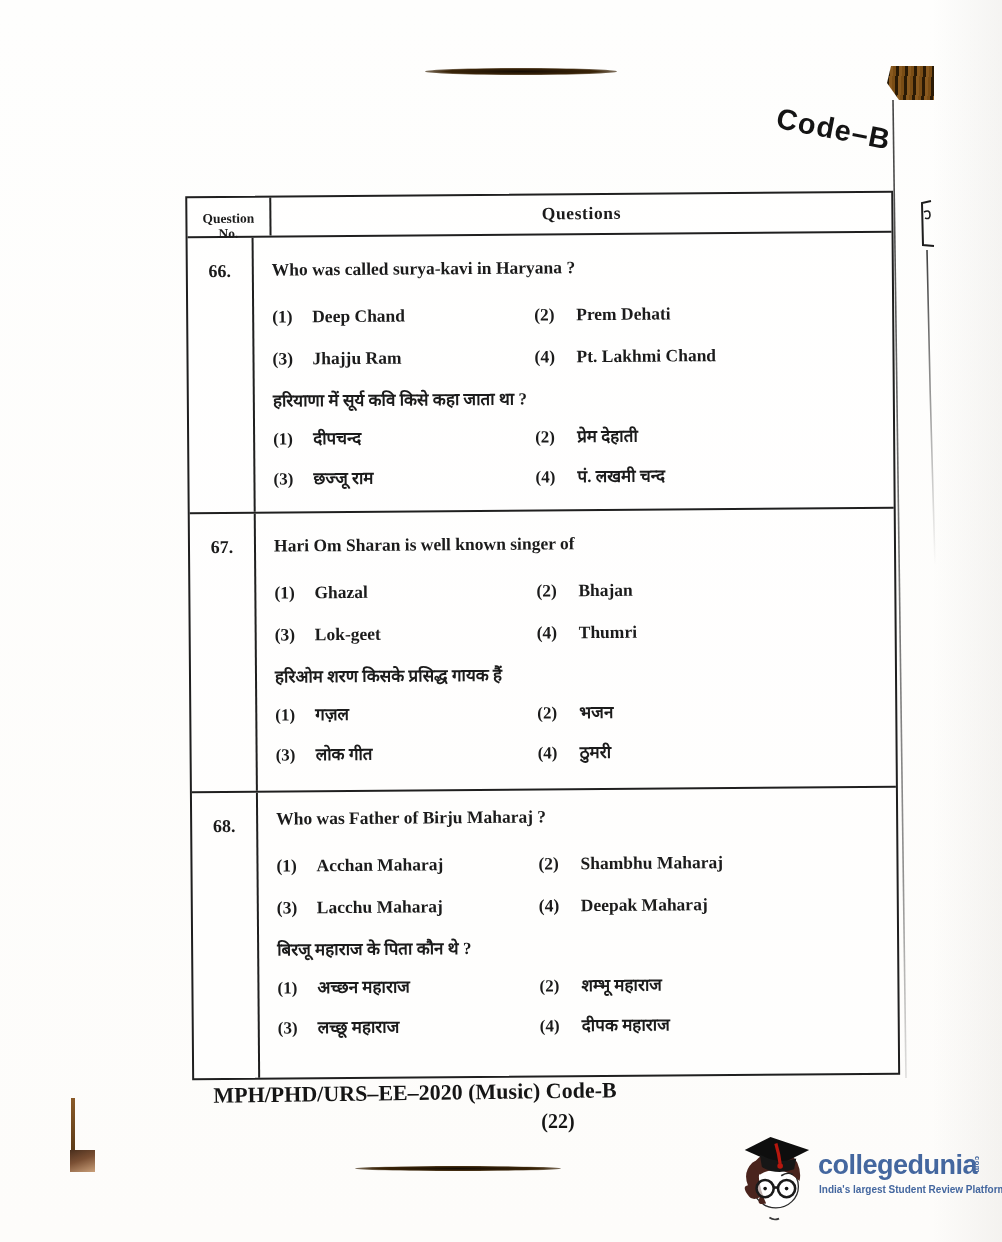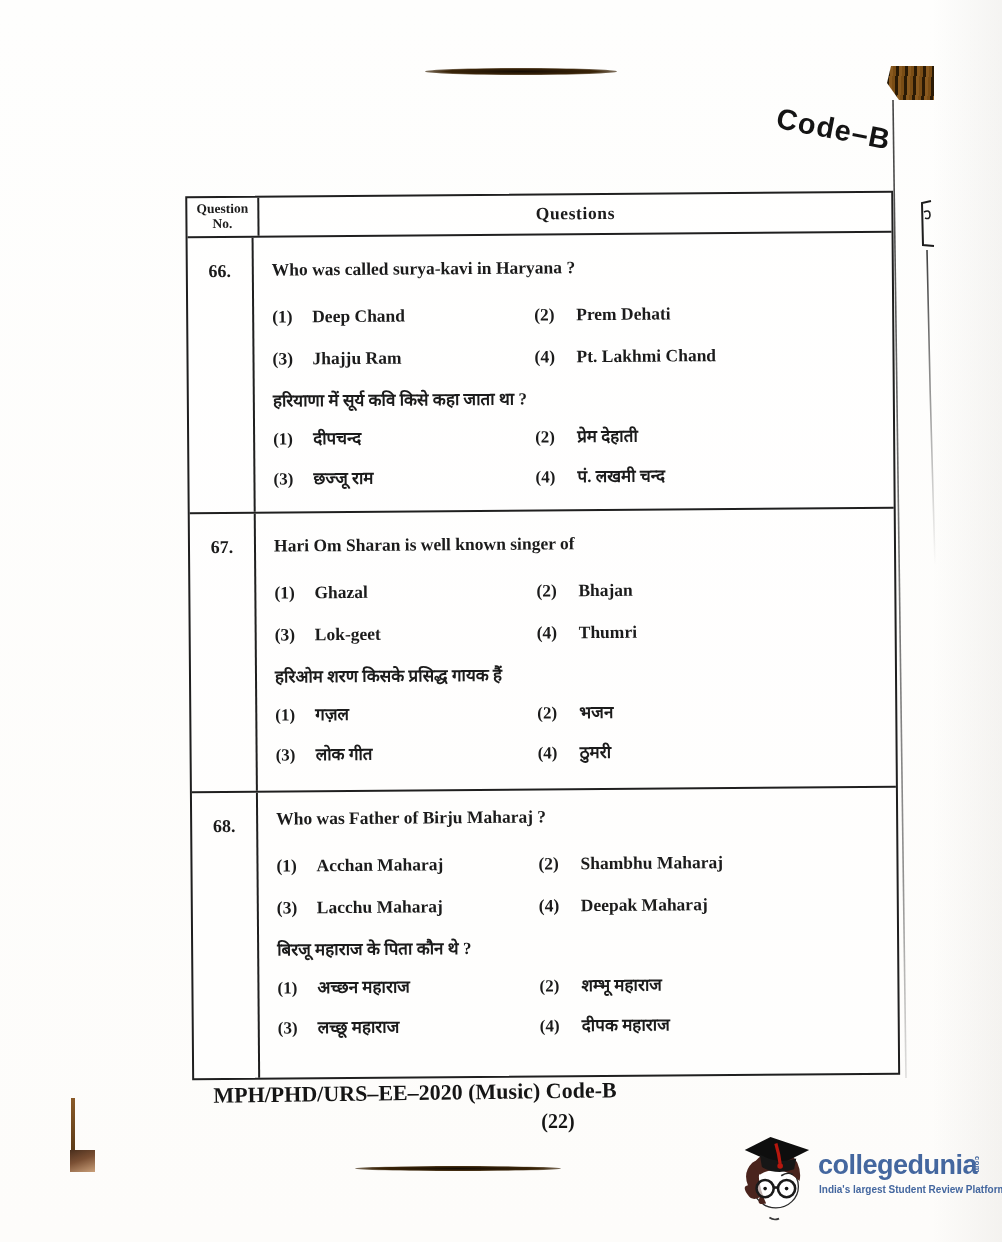--- a/index.html
+++ b/index.html
@@ -38,22 +38,22 @@
     background:radial-gradient(ellipse at center,#140c04 0%,#3a2408 55%,rgba(140,90,30,0) 98%);
   }
   
   .paper-table{
     position:absolute;left:188px;top:194px;width:708px;height:884px;
     border:2.5px solid #1f1f1f;box-sizing:border-box;
     transform:rotate(-0.45deg);transform-origin:40% 40%;
     display:flex;flex-direction:column;background:rgba(255,255,255,0.6);
   }
   .t-header{display:flex;height:38px;border-bottom:2.5px solid #1f1f1f;flex:0 0 auto;}
-  .h-col1{width:72px;flex:0 0 auto;border-right:2px solid #1f1f1f;
-    font-weight:700;font-size:13.5px;line-height:15px;text-align:center;padding-top:3px;box-sizing:border-box;}
+  .h-col1{width:84px;flex:0 0 auto;border-right:2px solid #1f1f1f;
+    font-weight:700;font-size:13.5px;line-height:15px;text-align:center;padding-top:13px;box-sizing:border-box;}
   .h-col2{flex:1;text-align:center;font-weight:700;font-size:17.5px;
     letter-spacing:0.6px;padding-top:8px;box-sizing:border-box;}
   .t-row{display:flex;border-bottom:2px solid #1f1f1f;box-sizing:border-box;}
   .t-row:last-child{border-bottom:none;}
   .num-cell{width:66px;flex:0 0 auto;border-right:2px solid #1f1f1f;
     text-align:center;font-weight:700;font-size:18px;padding-top:23px;box-sizing:border-box;}
   .q-cell{flex:1;padding:22px 10px 0 18px;box-sizing:border-box;}
   .q-en{font-weight:700;font-size:17.5px;margin:0 0 24px 0;}
   .q-hi{font-weight:700;font-size:17px;margin:17px 0 15px 0;}
   .opts{display:grid;grid-template-columns:40px 222px 42px 1fr;row-gap:17px;

